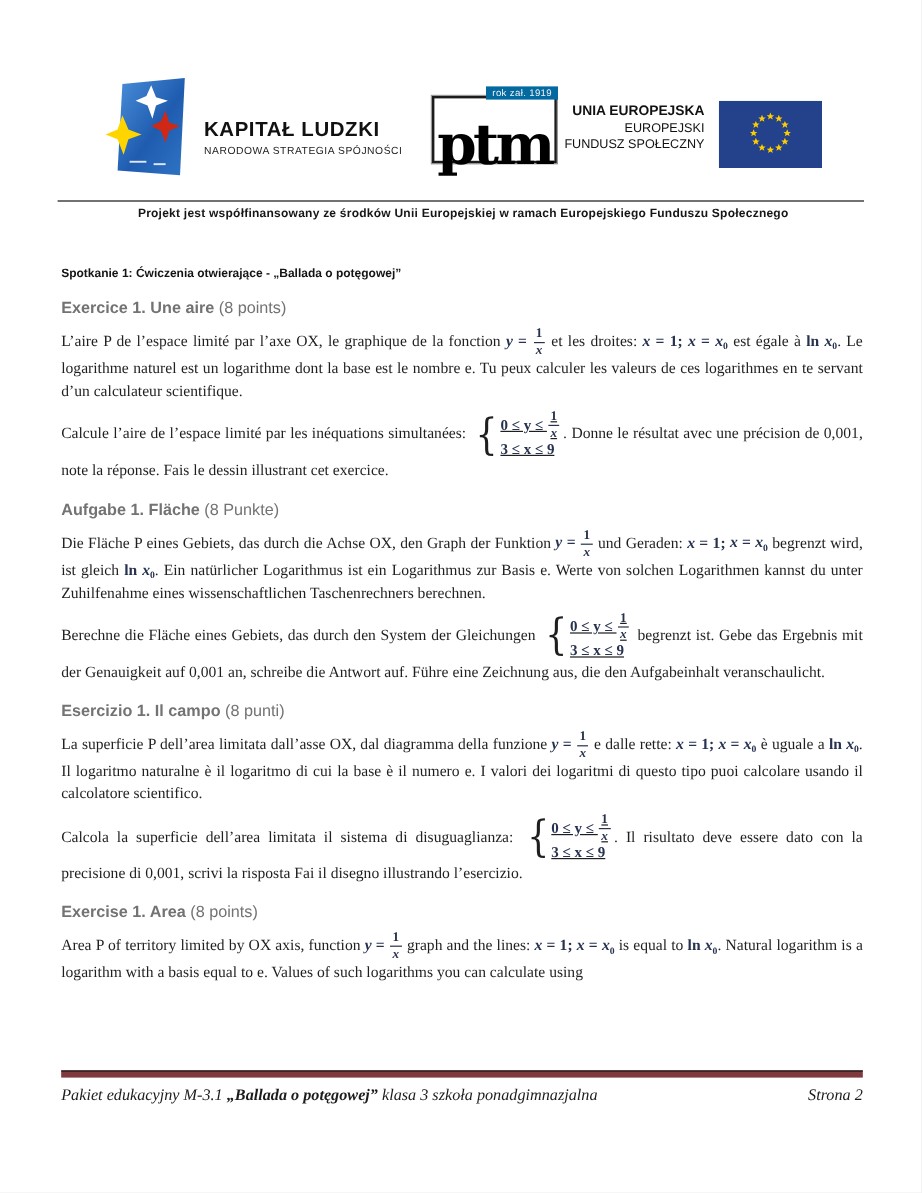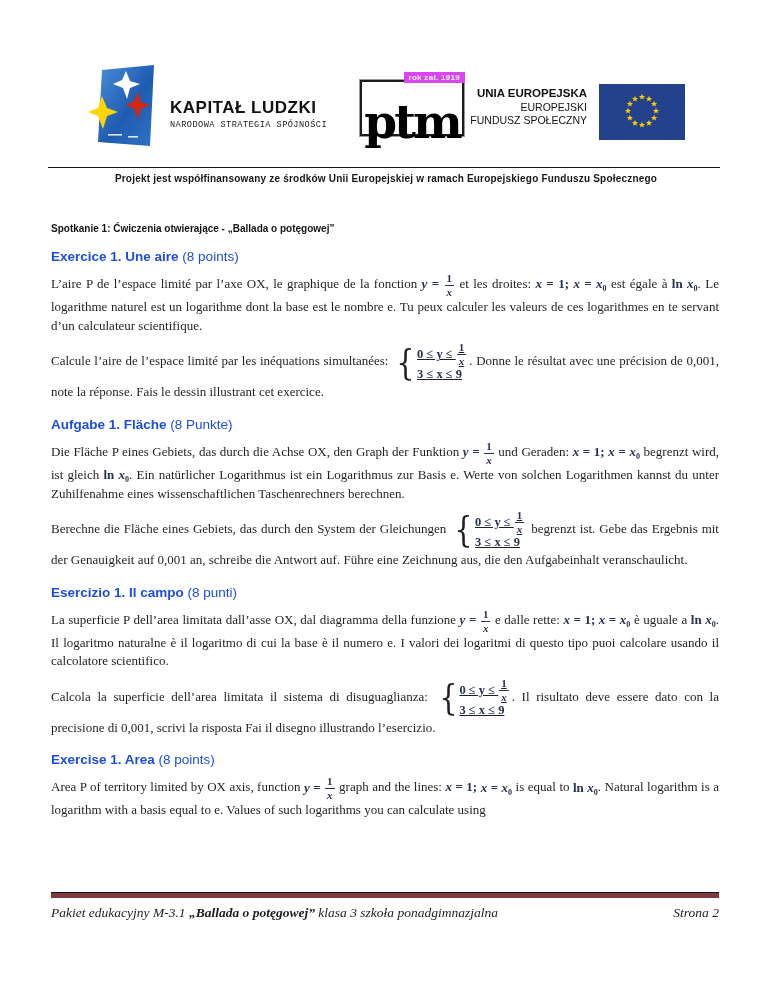--- a/index.html
+++ b/index.html
@@ -5,39 +5,39 @@
   html,body{margin:0;padding:0;background:#e8e8e8;}
   .page{
     position:relative;width:768px;height:994px;margin:0 auto;
     background:#ffffff;overflow:hidden;
     font-family:"Liberation Serif",serif;color:#1f1f1f;
   }
   
   .logo-kl{position:absolute;left:88px;top:64px;display:flex;align-items:center;gap:10px;}
   .kl-text{padding-top:14px;}
   .kl-title{font-family:"Liberation Sans",sans-serif;font-weight:bold;font-size:17px;letter-spacing:.5px;color:#111;}
-  .kl-sub{font-family:Liberation Mono, monospace;font-size:8.6px;letter-spacing:.45px;color:#222;margin-top:2px;}
+  .kl-sub{font-family:Liberation Sans, sans-serif;font-size:8.6px;letter-spacing:.45px;color:#222;margin-top:2px;}
   .logo-ptm{position:absolute;left:360px;top:80px;width:100px;height:52px;border:2px solid #1c1c1c;
     background:#fff;display:flex;align-items:flex-end;justify-content:center;box-shadow:0 0 0 1px #999;}
   .ptm-text{font-family:"DejaVu Serif",serif;font-weight:bold;font-size:47px;line-height:.78;letter-spacing:-3px;color:#000;transform:translateY(7px);}
-  .ptm-badge{position:absolute;top:-10px;right:-3px;background:#d946ef;color:#f4f4f4;
-    font-family:"Liberation Sans",sans-serif;font-weight:bold;font-size:8px;padding:1px 5px;letter-spacing:.3px;}
+  .ptm-badge{position:absolute;top:-10px;right:-3px;background:#0369a1;color:#f4f4f4;
+    font-family:"Liberation Sans",sans-serif;font-weight:normal;font-size:8px;padding:1px 5px;letter-spacing:.3px;}
   .logo-eu{position:absolute;right:83px;top:84px;display:flex;align-items:flex-start;gap:12px;}
   .eu-text{text-align:right;font-family:"Liberation Sans",sans-serif;color:#111;padding-top:3px;}
   .eu-l1{font-weight:bold;font-size:11.5px;}
   .eu-l2{font-size:10.5px;margin-top:2px;}
   .eu-l3{font-size:10.5px;margin-top:1px;}
   
   .sep-line{position:absolute;left:48px;right:48px;top:167px;border-top:1.6px solid #161616;}
   .cofinance{position:absolute;left:4px;right:0;top:173px;text-align:center;
     font-family:"Liberation Sans",sans-serif;font-weight:bold;font-size:10px;color:#161616;letter-spacing:.2px;}
   
   main{position:absolute;left:51px;right:49px;top:223px;}
   h1{font-family:"Liberation Sans",sans-serif;font-weight:bold;font-size:10px;color:#141414;margin:0 0 14px 0;}
-  h2{font-family:"Liberation Sans",sans-serif;font-size:13.5px;color:#1d4ed8;margin:15px 0 9px 0;font-weight:bold;}
+  h2{font-family:"Liberation Sans",sans-serif;font-size:13.5px;color:#737373;margin:15px 0 9px 0;font-weight:bold;}
   h2 .points{font-weight:normal;}
   p{font-size:13px;line-height:1.44;text-align:justify;margin:0 0 7px 0;}
   
   .m{font-family:"Liberation Serif",serif;font-weight:700;color:#26324e;white-space:nowrap;}
   .m i{font-style:italic;}
   .m sub{font-size:.62em;vertical-align:-0.35em;line-height:0;}
   .frac{display:inline-flex;flex-direction:column;align-items:center;vertical-align:middle;
     font-size:11px;line-height:1;margin:0 1px;}
   .frac .num{border-bottom:1.3px solid currentColor;padding:0 2px 1px 2px;}
   .frac .den{padding-top:1px;}

